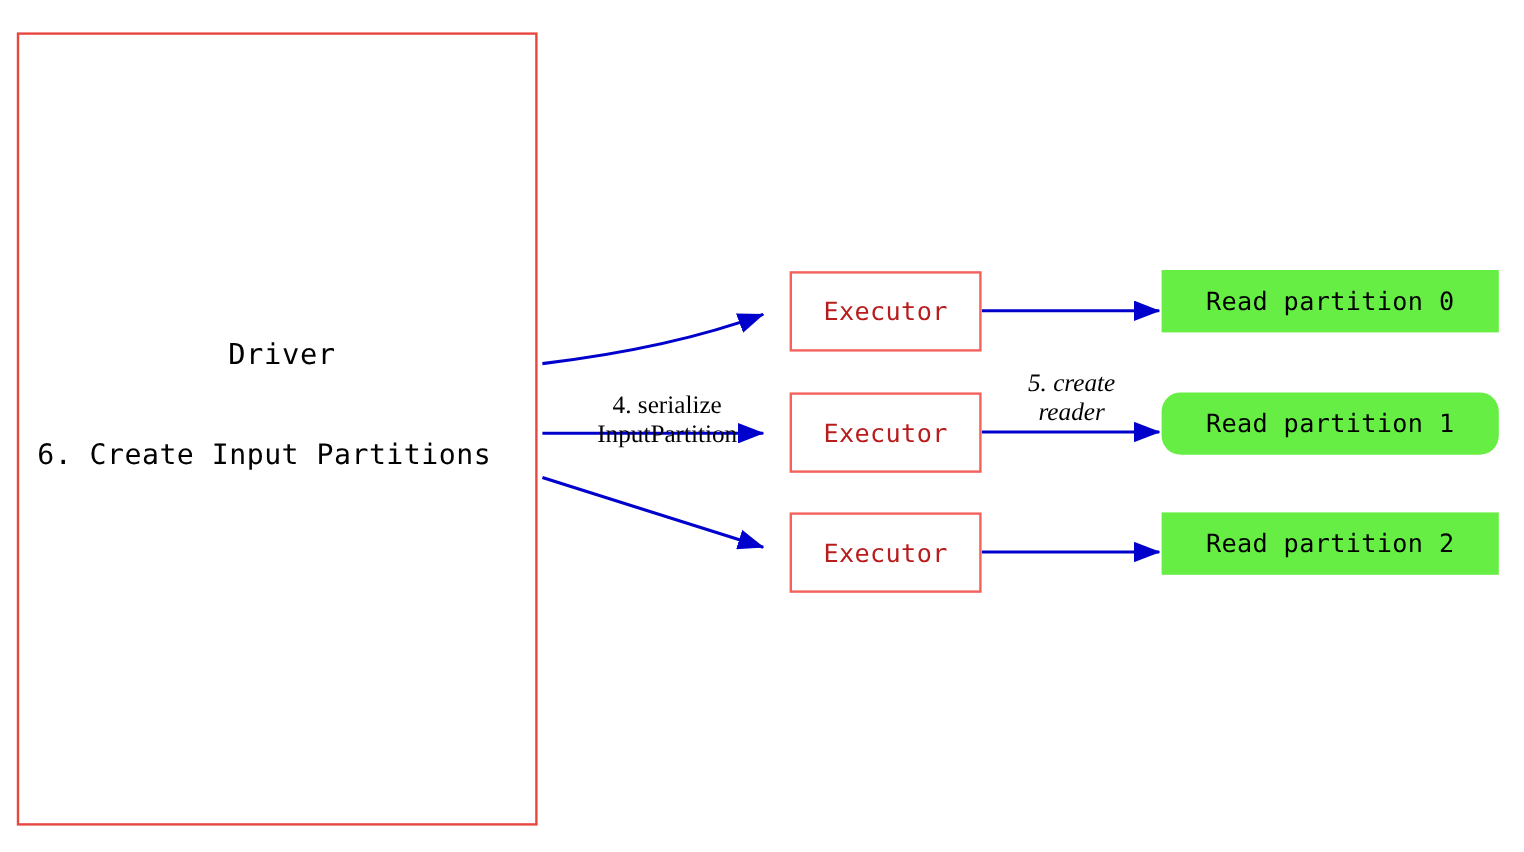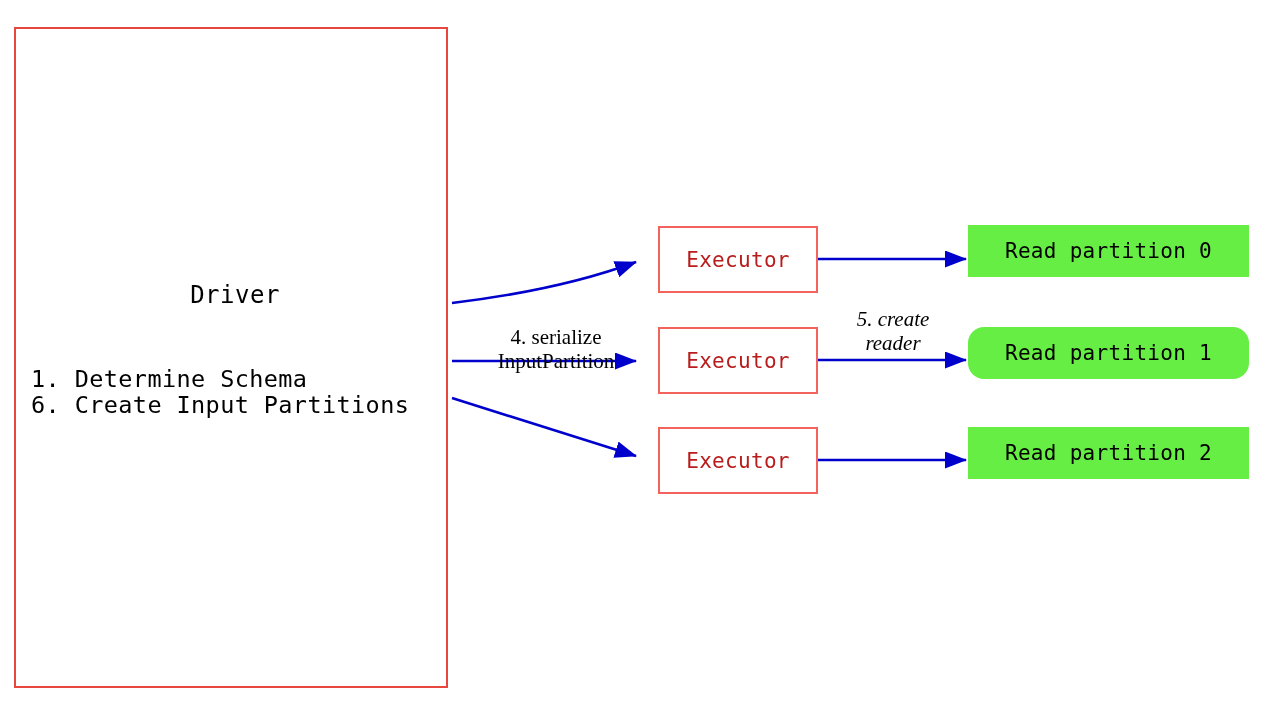--- a/index.html
+++ b/index.html
@@ -152,21 +152,20 @@
     <path d="M818,259 L966,259" fill="none" stroke="#0000cc" stroke-width="2.6" marker-end="url(#ah2)"></path>
 
     <path d="M818,360 L966,360" fill="none" stroke="#0000cc" stroke-width="2.6" marker-end="url(#ah2)"></path>
 
     <path d="M818,460 L966,460" fill="none" stroke="#0000cc" stroke-width="2.6" marker-end="url(#ah2)"></path>
   </svg>
 
   <div class="driver-box">
     <div class="driver-title">Driver</div>
     <div class="driver-list">
-      <div class="driver-list-item">1. Determine Schema</div>
       <div class="driver-list-item">6. Create Input Partitions</div>
     </div>
   </div>
 
   <div class="executor-box exec-row-0">
     <span class="executor-label">Executor</span>
   </div>
   <div class="executor-box exec-row-1">
     <span class="executor-label">Executor</span>
   </div>

